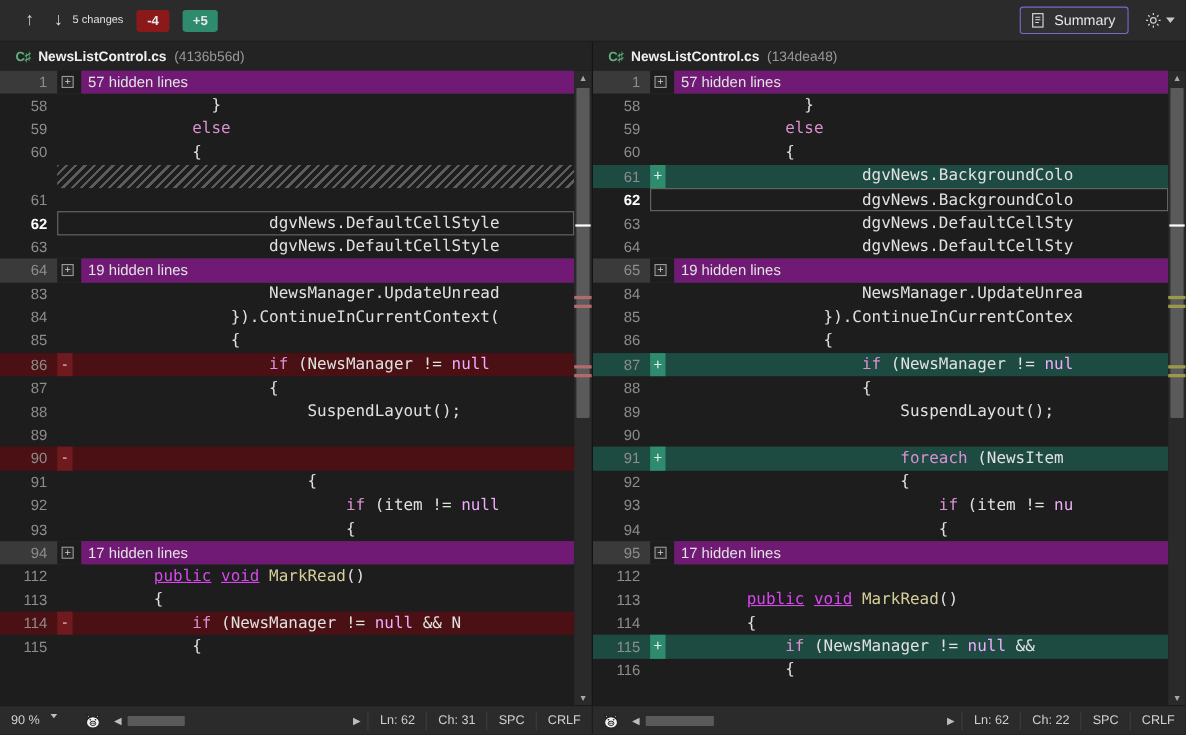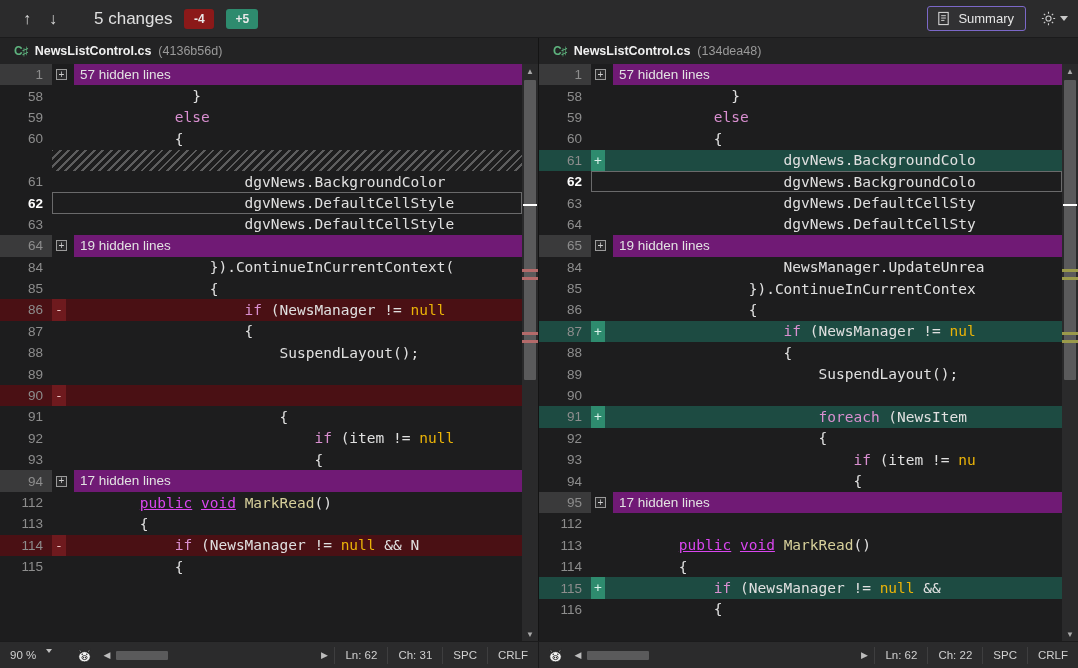--- a/index.html
+++ b/index.html
@@ -17,21 +17,21 @@
     height: 38px; min-height: 38px;
     background: #2b2b2c;
     display: flex; align-items: center;
     padding: 0 8px 0 14px;
     border-bottom: 1px solid #1b1b1c;
   }
   .nav-arrow {
     width: 26px; height: 26px; display: flex; align-items: center; justify-content: center;
     color: #d8d8d8; font-size: 16px; line-height: 1; cursor: pointer; border-radius: 2px;
   }
-  .changes-label { color: #e0e0e0; font-size: 17px; margin-left: 28px; }
+  .changes-label { color: #e0e0e0; font-size: 10px; margin-left: 0; }
   .badge {
     font-size: 12px; font-weight: bold; color: #e8e8e8;
     border-radius: 3px; padding: 3px 9px; margin-left: 12px; min-width: 30px; text-align: center;
   }
   .badge.del { background: #8b1919; }
   .badge.add { background: #2e8b6e; }
   .toolbar-spacer { flex: 1; }
   .summary-btn {
     display: flex; align-items: flex-start; gap: 7px;
     border: 1px solid #7b68c8; border-radius: 3px;
@@ -95,21 +95,21 @@
   }
 
   
   .cur-box { position: absolute; left: 52px; right: 0; height: 21.4px;
              border: 1px solid #6a6a6b; pointer-events: none; }
   .kw2  { color: #d946ef; text-decoration: underline; }
   .fn   { color: #d6cf9a; }
   .pl   { color: #e0e0e0; }
   .op   { color: #e0e0e0; }
   .ctrl { color: #d98fd0; }
-  .nullk{ color: #eab308; }
+  .nullk{ color: #f0abfc; }
 
   
   .vscroll { position: absolute; top: 0; right: 0; bottom: 0; width: 16px; background: #2a2a2b; }
   .vs-arrow { height: 14px; display: flex; align-items: center; justify-content: center;
               color: #a8a8a8; font-size: 8px; cursor: pointer; }
   .vs-arrow.down { position: absolute; bottom: 0; left: 0; right: 0; }
   .vs-thumb { position: absolute; left: 2px; width: 12px; background: #5a5a5b; border-radius: 1px; cursor: pointer; }
   .vs-mark { position: absolute; left: 0; width: 16px; height: 3px; }
   .vs-cursor { position: absolute; left: 1px; width: 14px; height: 2px; background: #ffffff; }
 
@@ -171,24 +171,25 @@
         <span class="fname">NewsListControl.cs</span>
         <span class="fhash">(4136b56d)</span>
       </div>
       <div class="code-area">
         <div class="code-scroll" id="left-rows">
             <div class="row fold"><div class="fold-gutter">1</div><div class="fold-icon-cell"><div class="fold-box">+</div></div><div class="fold-text">57 hidden lines</div></div>
             <div class="row"><div class="ln">58</div><div class="marker"></div><div class="content"><span>              </span><span class="pl">}</span></div></div>
             <div class="row"><div class="ln">59</div><div class="marker"></div><div class="content"><span>            </span><span class="ctrl">else</span></div></div>
             <div class="row"><div class="ln">60</div><div class="marker"></div><div class="content"><span>            </span><span class="pl">{</span></div></div>
             <div class="row hatch"><div class="ln"></div><div class="hatch-fill"></div></div>
-            <div class="row"><div class="ln">61</div><div class="marker"></div><div class="content"><span>                    </span><span class="pl">dgvNews</span><span class="op">.</span><span class="pl">BackgroundColor</span></div></div>
+            <div class="row"><div class="ln">61</div><div class="marker"></div></div>
             <div class="row"><div class="ln cur">62</div><div class="marker"></div><div class="content"><span>                    </span><span class="pl">dgvNews</span><span class="op">.</span><span class="pl">DefaultCellStyle</span></div><div class="cur-box"></div></div>
             <div class="row"><div class="ln">63</div><div class="marker"></div><div class="content"><span>                    </span><span class="pl">dgvNews</span><span class="op">.</span><span class="pl">DefaultCellStyle</span></div></div>
             <div class="row fold"><div class="fold-gutter">64</div><div class="fold-icon-cell"><div class="fold-box">+</div></div><div class="fold-text">19 hidden lines</div></div>
+            <div class="row"><div class="ln">83</div><div class="marker"></div><div class="content"><span>                    </span><span class="pl">NewsManager</span><span class="op">.</span><span class="pl">UpdateUnread</span></div></div>
             <div class="row"><div class="ln">84</div><div class="marker"></div><div class="content"><span>                </span><span class="pl">}).ContinueInCurrentContext(</span></div></div>
             <div class="row"><div class="ln">85</div><div class="marker"></div><div class="content"><span>                </span><span class="pl">{</span></div></div>
             <div class="row del"><div class="ln">86</div><div class="marker">-</div><div class="content"><span>                    </span><span class="ctrl">if</span><span class="pl"> (NewsManager != </span><span class="nullk">null</span></div></div>
             <div class="row"><div class="ln">87</div><div class="marker"></div><div class="content"><span>                    </span><span class="pl">{</span></div></div>
             <div class="row"><div class="ln">88</div><div class="marker"></div><div class="content"><span>                        </span><span class="pl">SuspendLayout();</span></div></div>
             <div class="row"><div class="ln">89</div><div class="marker"></div><div class="content"></div></div>
             <div class="row del"><div class="ln">90</div><div class="marker">-</div></div>
             <div class="row"><div class="ln">91</div><div class="marker"></div><div class="content"><span>                        </span><span class="pl">{</span></div></div>
             <div class="row"><div class="ln">92</div><div class="marker"></div><div class="content"><span>                            </span><span class="ctrl">if</span><span class="pl"> (item != </span><span class="nullk">null</span></div></div>
             <div class="row"><div class="ln">93</div><div class="marker"></div><div class="content"><span>                            </span><span class="pl">{</span></div></div>

